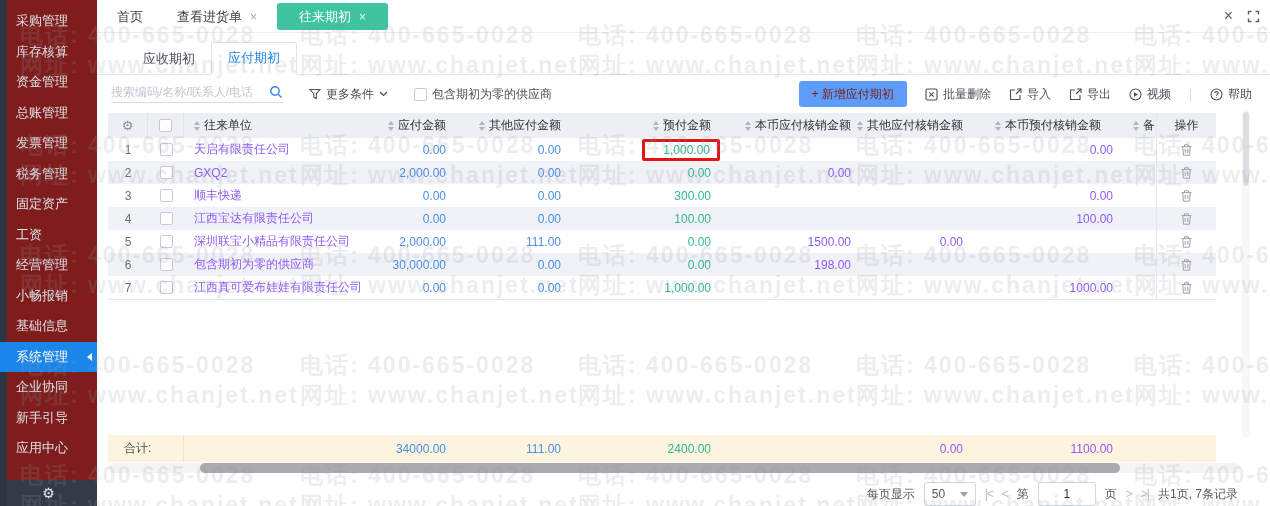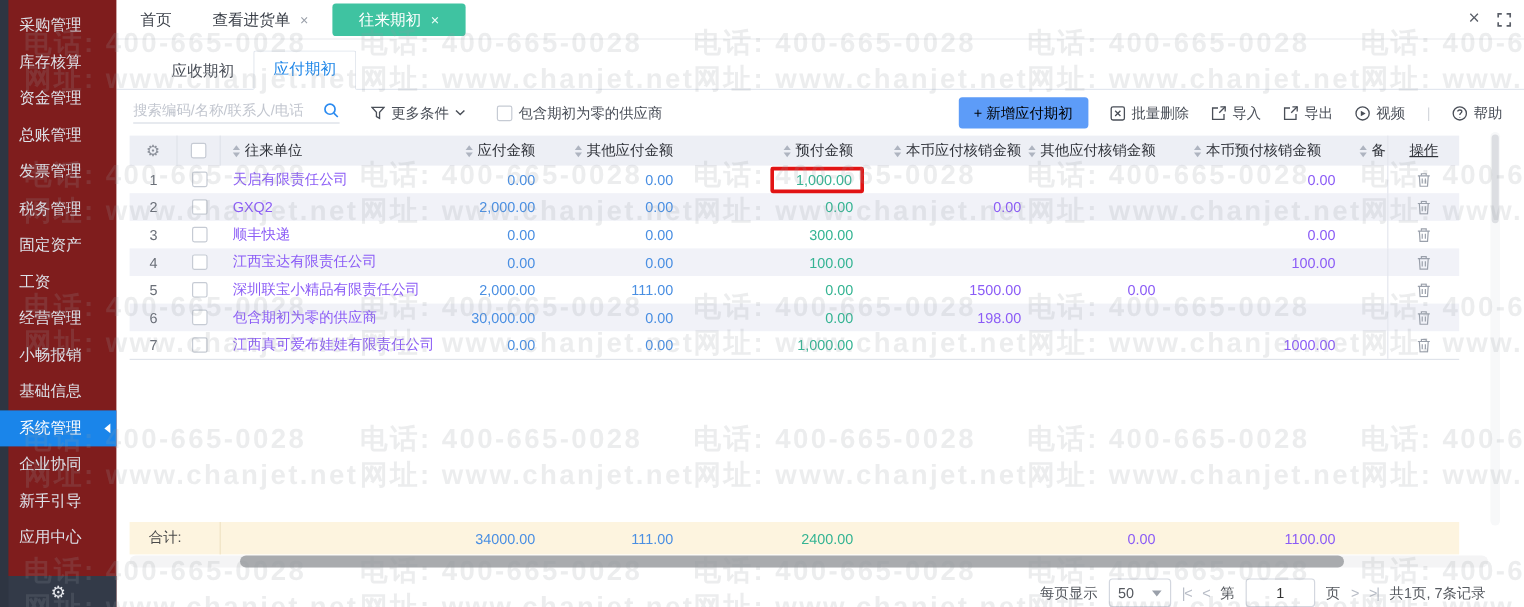--- a/index.html
+++ b/index.html
@@ -35,21 +35,21 @@
   .subtab.active { color: #2087e8; background: #fff; border: 1px solid #dfe4ec; border-bottom: 1px solid #fff; border-radius: 2px 2px 0 0; }
 
   
   .toolbar { height: 38px; display: flex; align-items: center; padding: 0 18px 0 14px; flex: none; font-size: 12px; color: #4a4f58; }
   .search-box { display: flex; align-items: center; width: 172px; border-bottom: 1px solid #d8dce4; padding-bottom: 3px; }
   .search-box input { border: 0; outline: 0; flex: 1; font-size: 12px; color: #333; min-width: 0; font-family: inherit; }
   .search-box input::placeholder { color: #c2c6cf; }
   .tb-item { display: flex; align-items: center; gap: 5px; margin-left: 26px; cursor: pointer; white-space: nowrap; }
   .checkbox { width: 13px; height: 13px; border: 1px solid #c6cbd4; border-radius: 2px; background: #fff; flex: none; display: inline-block; }
   .tb-right { margin-left: auto; display: flex; align-items: center; gap: 18px; }
-  .btn-primary { background: #5d9cf8; color: #000000; border: none; border-radius: 3px; height: 26px; padding: 0 13px; font-size: 12px; cursor: pointer; font-family: inherit; }
+  .btn-primary { background: #5d9cf8; color: #7f1d1d; border: none; border-radius: 3px; height: 26px; padding: 0 13px; font-size: 12px; cursor: pointer; font-family: inherit; }
   .tb-sep { color: #d4d7dd; }
 
   
   .tbl { margin-left: 11px; width: 1108px; flex: none; font-size: 12px; }
   .trow { display: flex; align-items: center; height: 23px; }
   .thead .trow { height: 25px; background: #edeff5; color: #30333a; }
   .tbody .trow { color: #4a4a4a; }
   .tbody .trow:nth-child(even) { background: #f1f2f8; }
   .tbody { border-bottom: 1px solid #dfe3ea; }
   .cell { padding: 0 10px; white-space: nowrap; overflow: visible; flex: none; display: flex; align-items: center; }
@@ -268,21 +268,21 @@
               </span>
               <span>本币预付核销金额</span>
             </div>
             <div class="cell" style="width: 33px;">
               <span class="sort-i">
                 <i class="up"></i>
                 <i class="dn"></i>
               </span>
               <span>备</span>
             </div>
-            <div class="cell center ops-col" style="width: 60px; text-decoration: underline;">
+            <div class="cell center ops-col" style="width: 60px;">
               <span>操作</span>
             </div>
           </div>
         </div>
       <div class="tbody" id="tbody">
           <div class="trow">
             <div class="cell center" style="width: 40px;">
               <span class="row-num">1</span>
             </div>
             <div class="cell center" style="width: 36px;">

